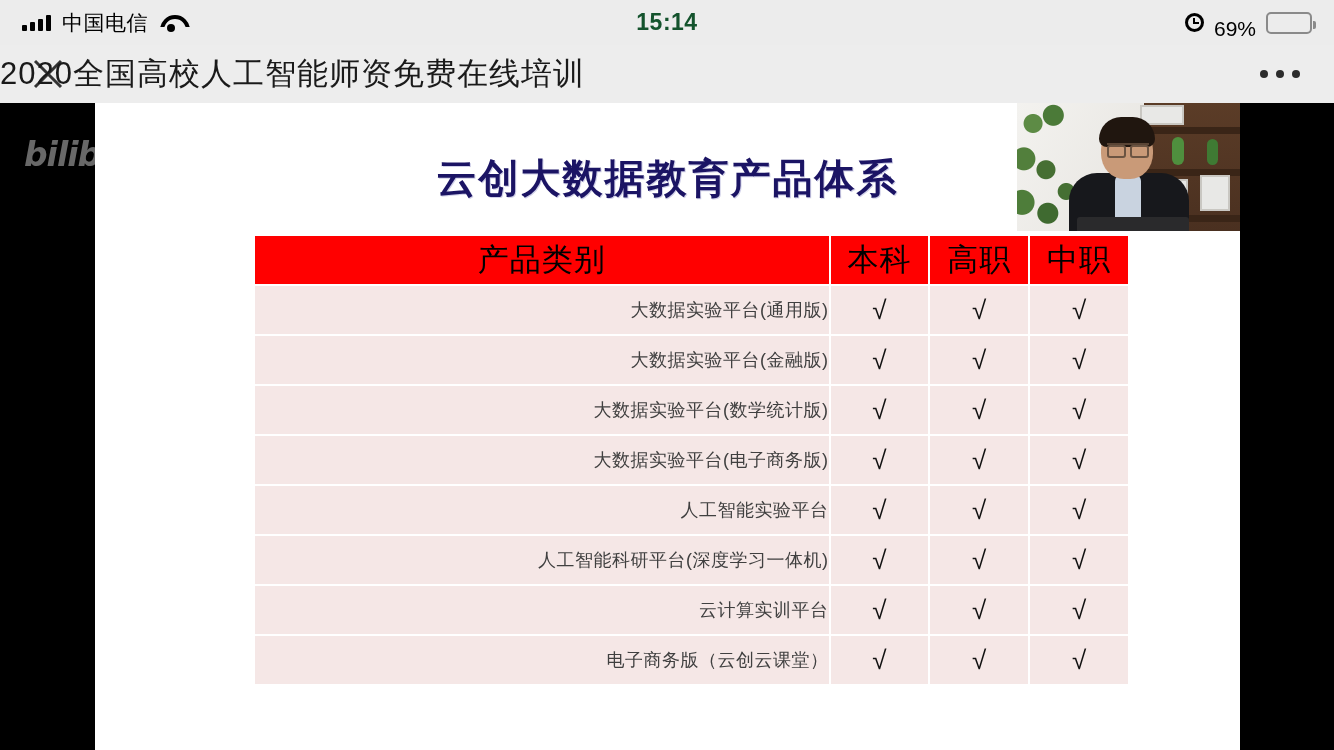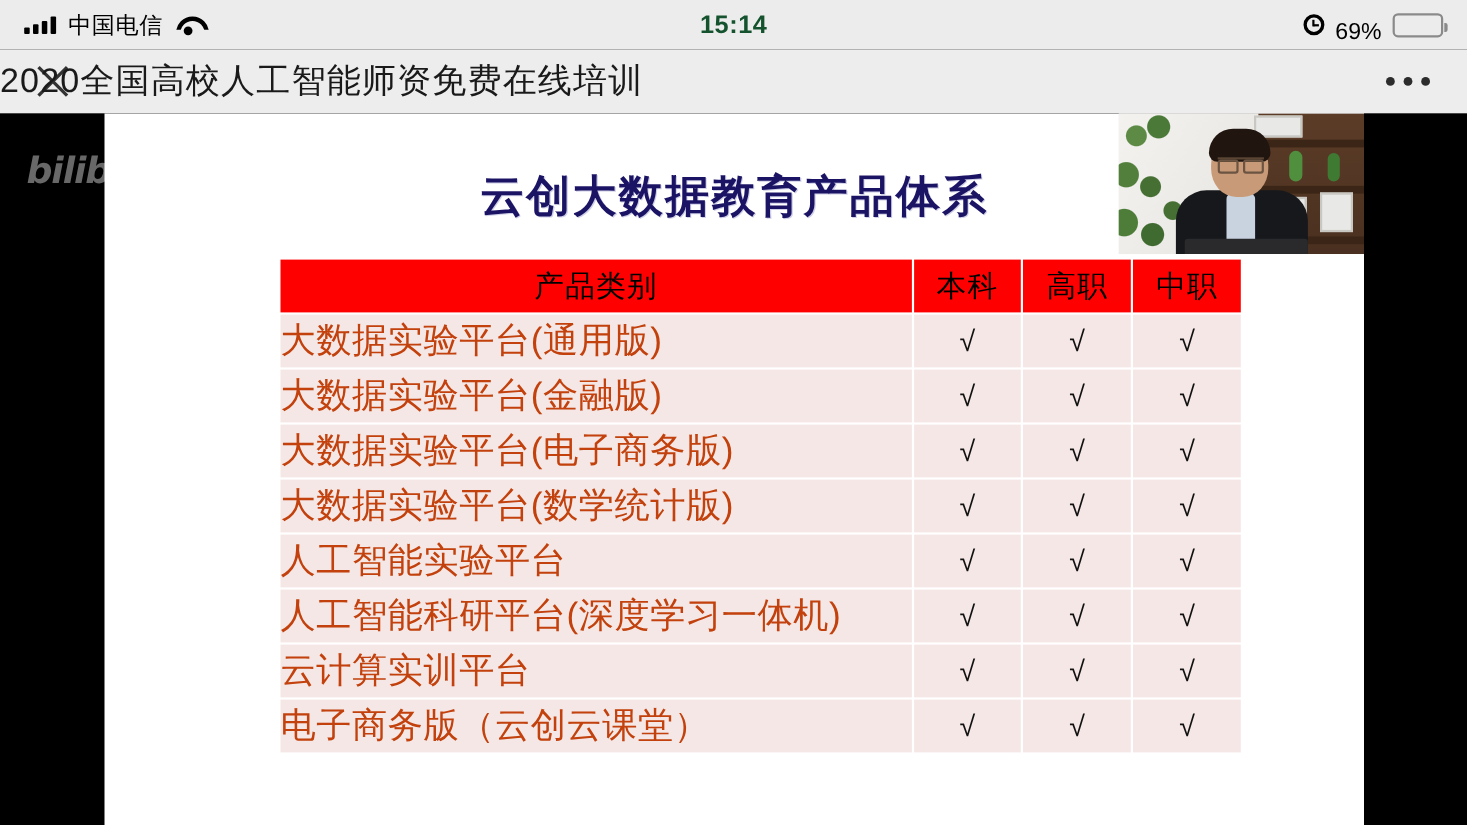--- a/index.html
+++ b/index.html
@@ -76,28 +76,28 @@
   .slide-title {
     position:absolute; left:0; right:0; top:48px; text-align:center;
     font-size:40px; font-weight:700; color:#1b1464; letter-spacing:2px;
     text-shadow:1px 1px 0 rgba(120,120,190,.35);
   }
 
   
   .tbl { position:absolute; left:158px; top:131px; width:877px; border-collapse:separate; border-spacing:2px 2px; }
   .tbl th, .tbl td { padding:0; }
   .tbl thead th {
-    background:#ff0000; color:#000; height:48px; font-size:27px; font-weight:400;
+    background:#ff0000; color:#000; height:48px; font-size:31px; font-weight:400;
     text-align:center; letter-spacing:1px;
   }
   .tbl tbody td { background:#f5e7e6; height:48px; }
   .col-name { width:575px; }
   .col-mark { width:98px; }
   .cell-name {
-    font-size:32px; color:#c2410c; padding-left:4px; text-align:left; letter-spacing:.5px;
+    font-size:18px; color:#404040; padding-left:4px; text-align:right; letter-spacing:.5px;
   }
   .cell-mark { font-size:26px; color:#111; text-align:center; font-weight:500; }
 
   
   .pip { position:absolute; left:1017px; top:0; width:223px; height:128px; overflow:hidden; background:#efeeec; }
   .pip .wall { position:absolute; inset:0; background:linear-gradient(120deg,#f3f2ef 0%,#e9e7e3 55%,#ded9d2 100%); }
   .pip .shelf {
     position:absolute; right:0; top:0; width:96px; height:128px;
     background:linear-gradient(180deg,#5b3c27 0%,#4a3020 100%);
   }
@@ -200,27 +200,27 @@
             <td class="cell-mark">√</td>
             <td class="cell-mark">√</td>
           </tr>
           <tr>
             <td class="cell-name">大数据实验平台(金融版)</td>
             <td class="cell-mark">√</td>
             <td class="cell-mark">√</td>
             <td class="cell-mark">√</td>
           </tr>
           <tr>
+            <td class="cell-name">大数据实验平台(数学统计版)</td>
+            <td class="cell-mark">√</td>
+            <td class="cell-mark">√</td>
+            <td class="cell-mark">√</td>
+          </tr>
+          <tr>
             <td class="cell-name">大数据实验平台(电子商务版)</td>
-            <td class="cell-mark">√</td>
-            <td class="cell-mark">√</td>
-            <td class="cell-mark">√</td>
-          </tr>
-          <tr>
-            <td class="cell-name">大数据实验平台(数学统计版)</td>
             <td class="cell-mark">√</td>
             <td class="cell-mark">√</td>
             <td class="cell-mark">√</td>
           </tr>
           <tr>
             <td class="cell-name">人工智能实验平台</td>
             <td class="cell-mark">√</td>
             <td class="cell-mark">√</td>
             <td class="cell-mark">√</td>
           </tr>

